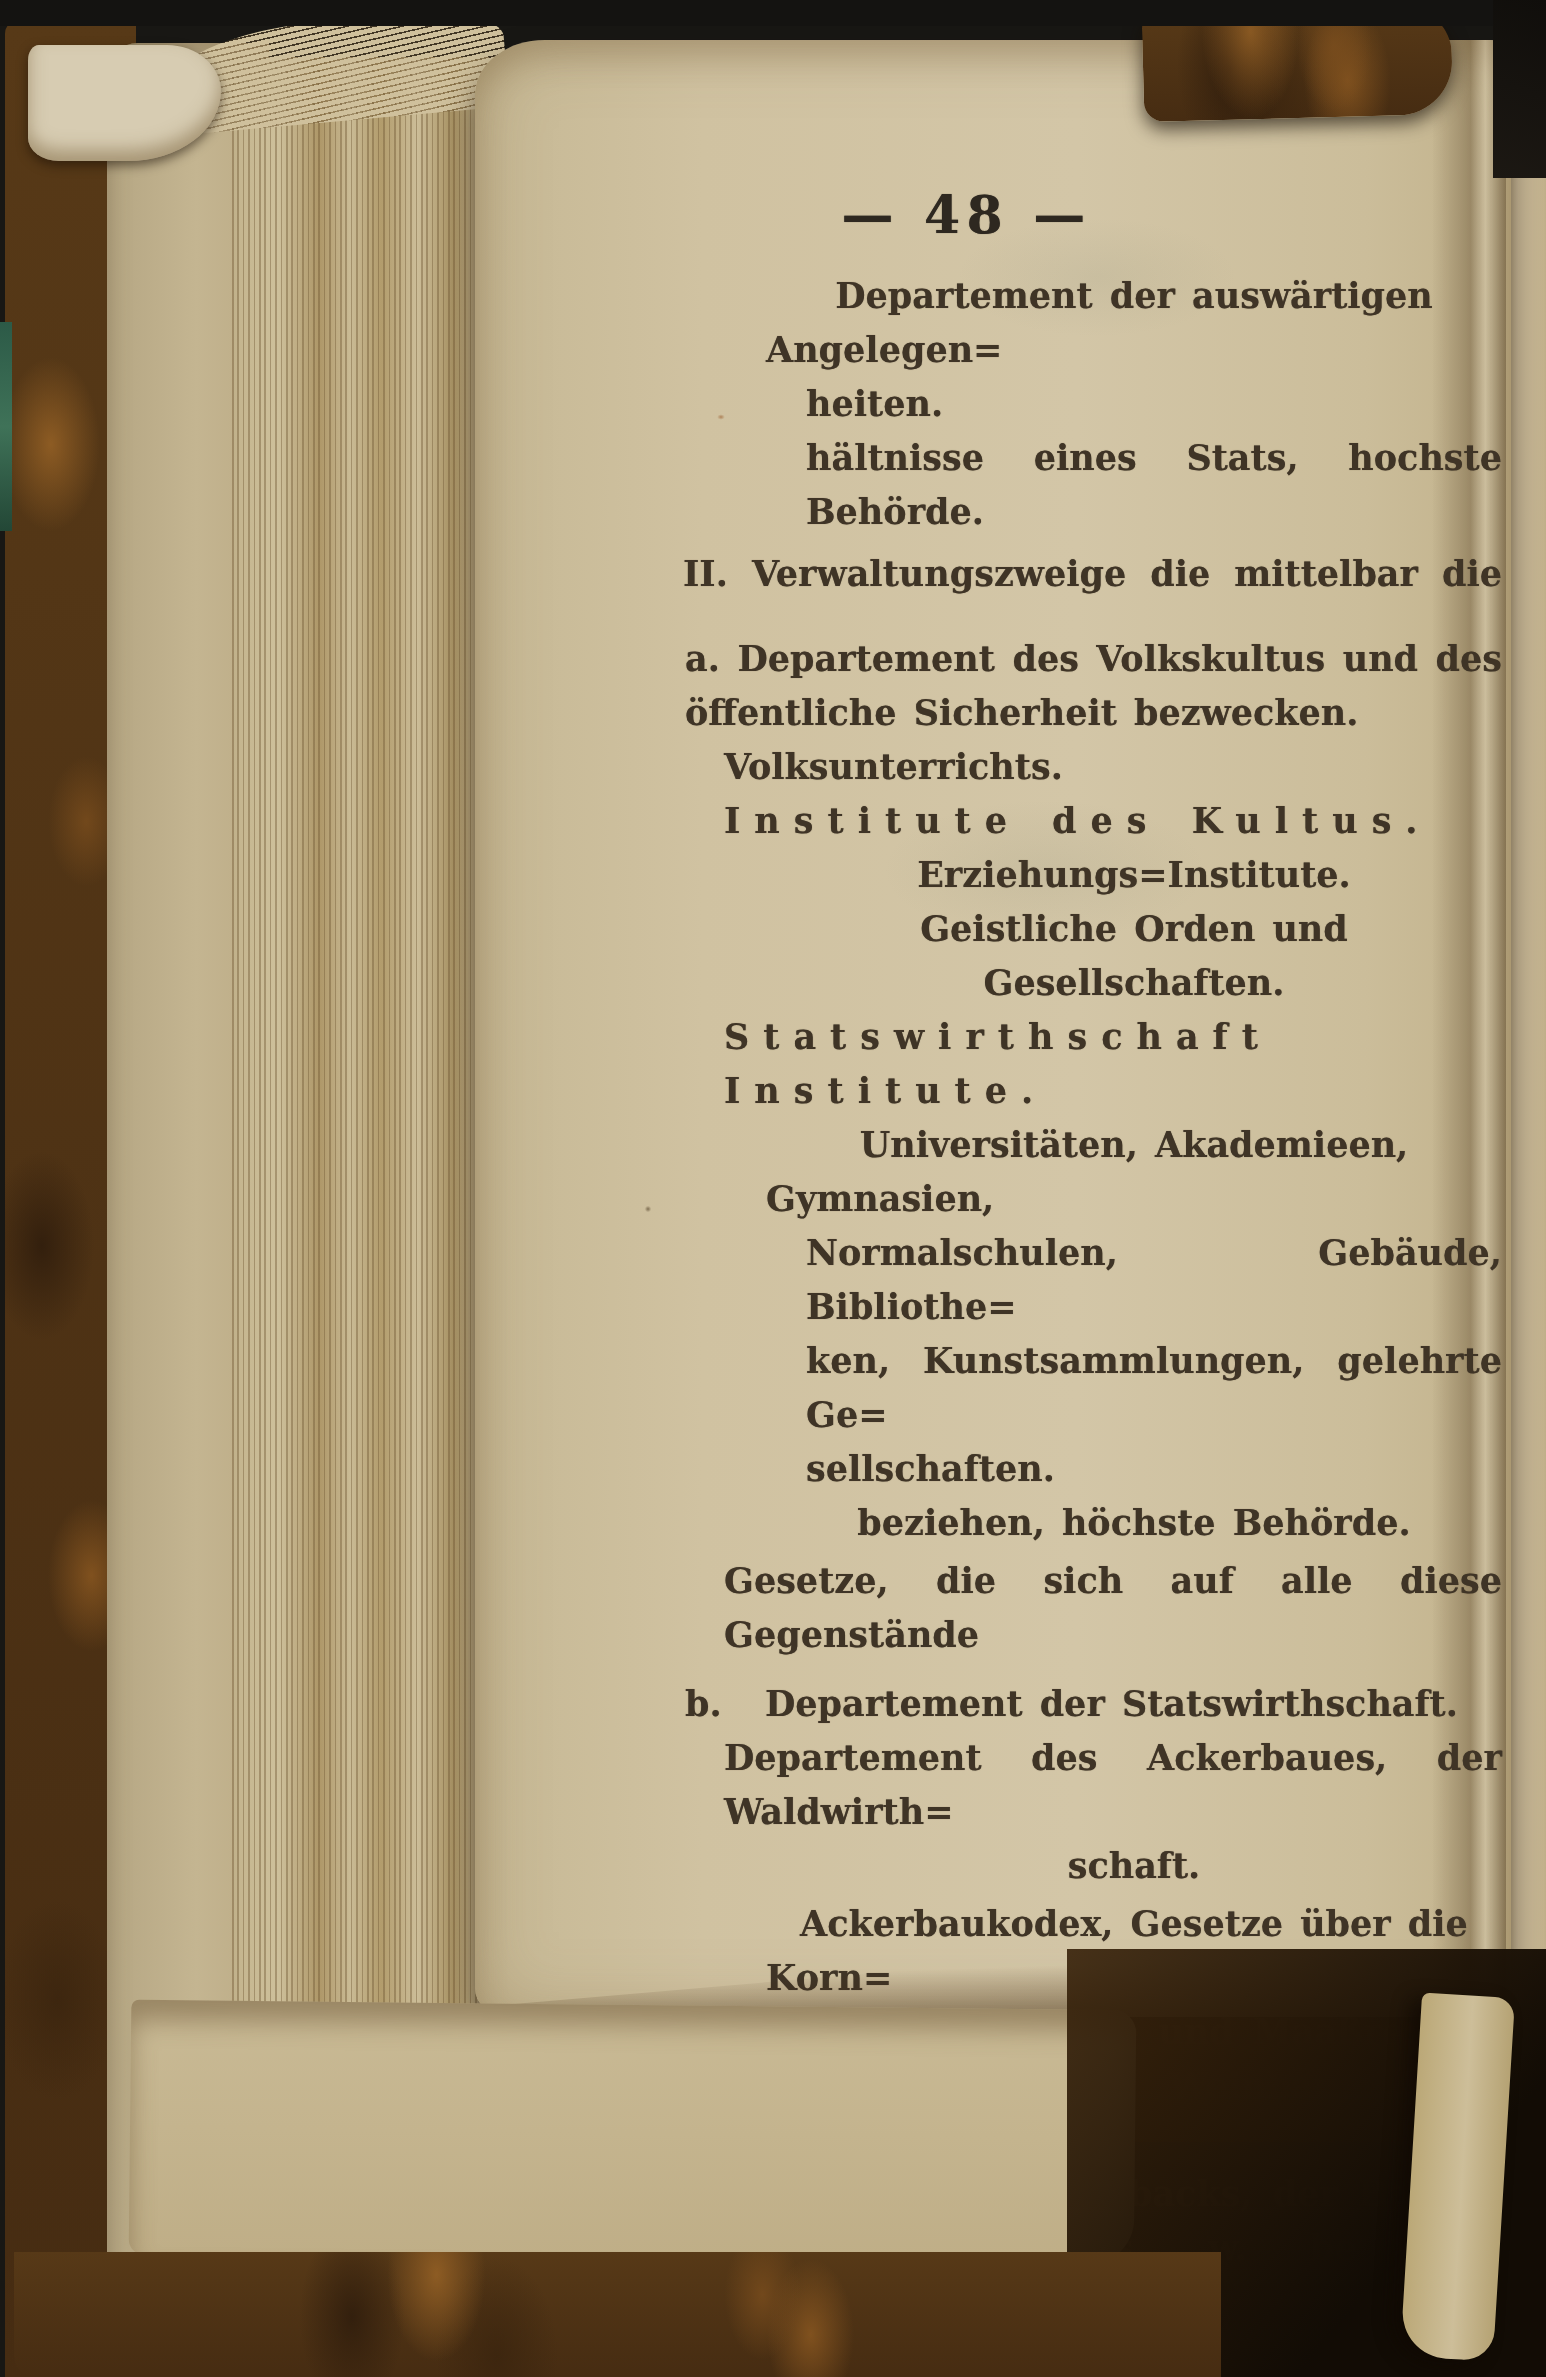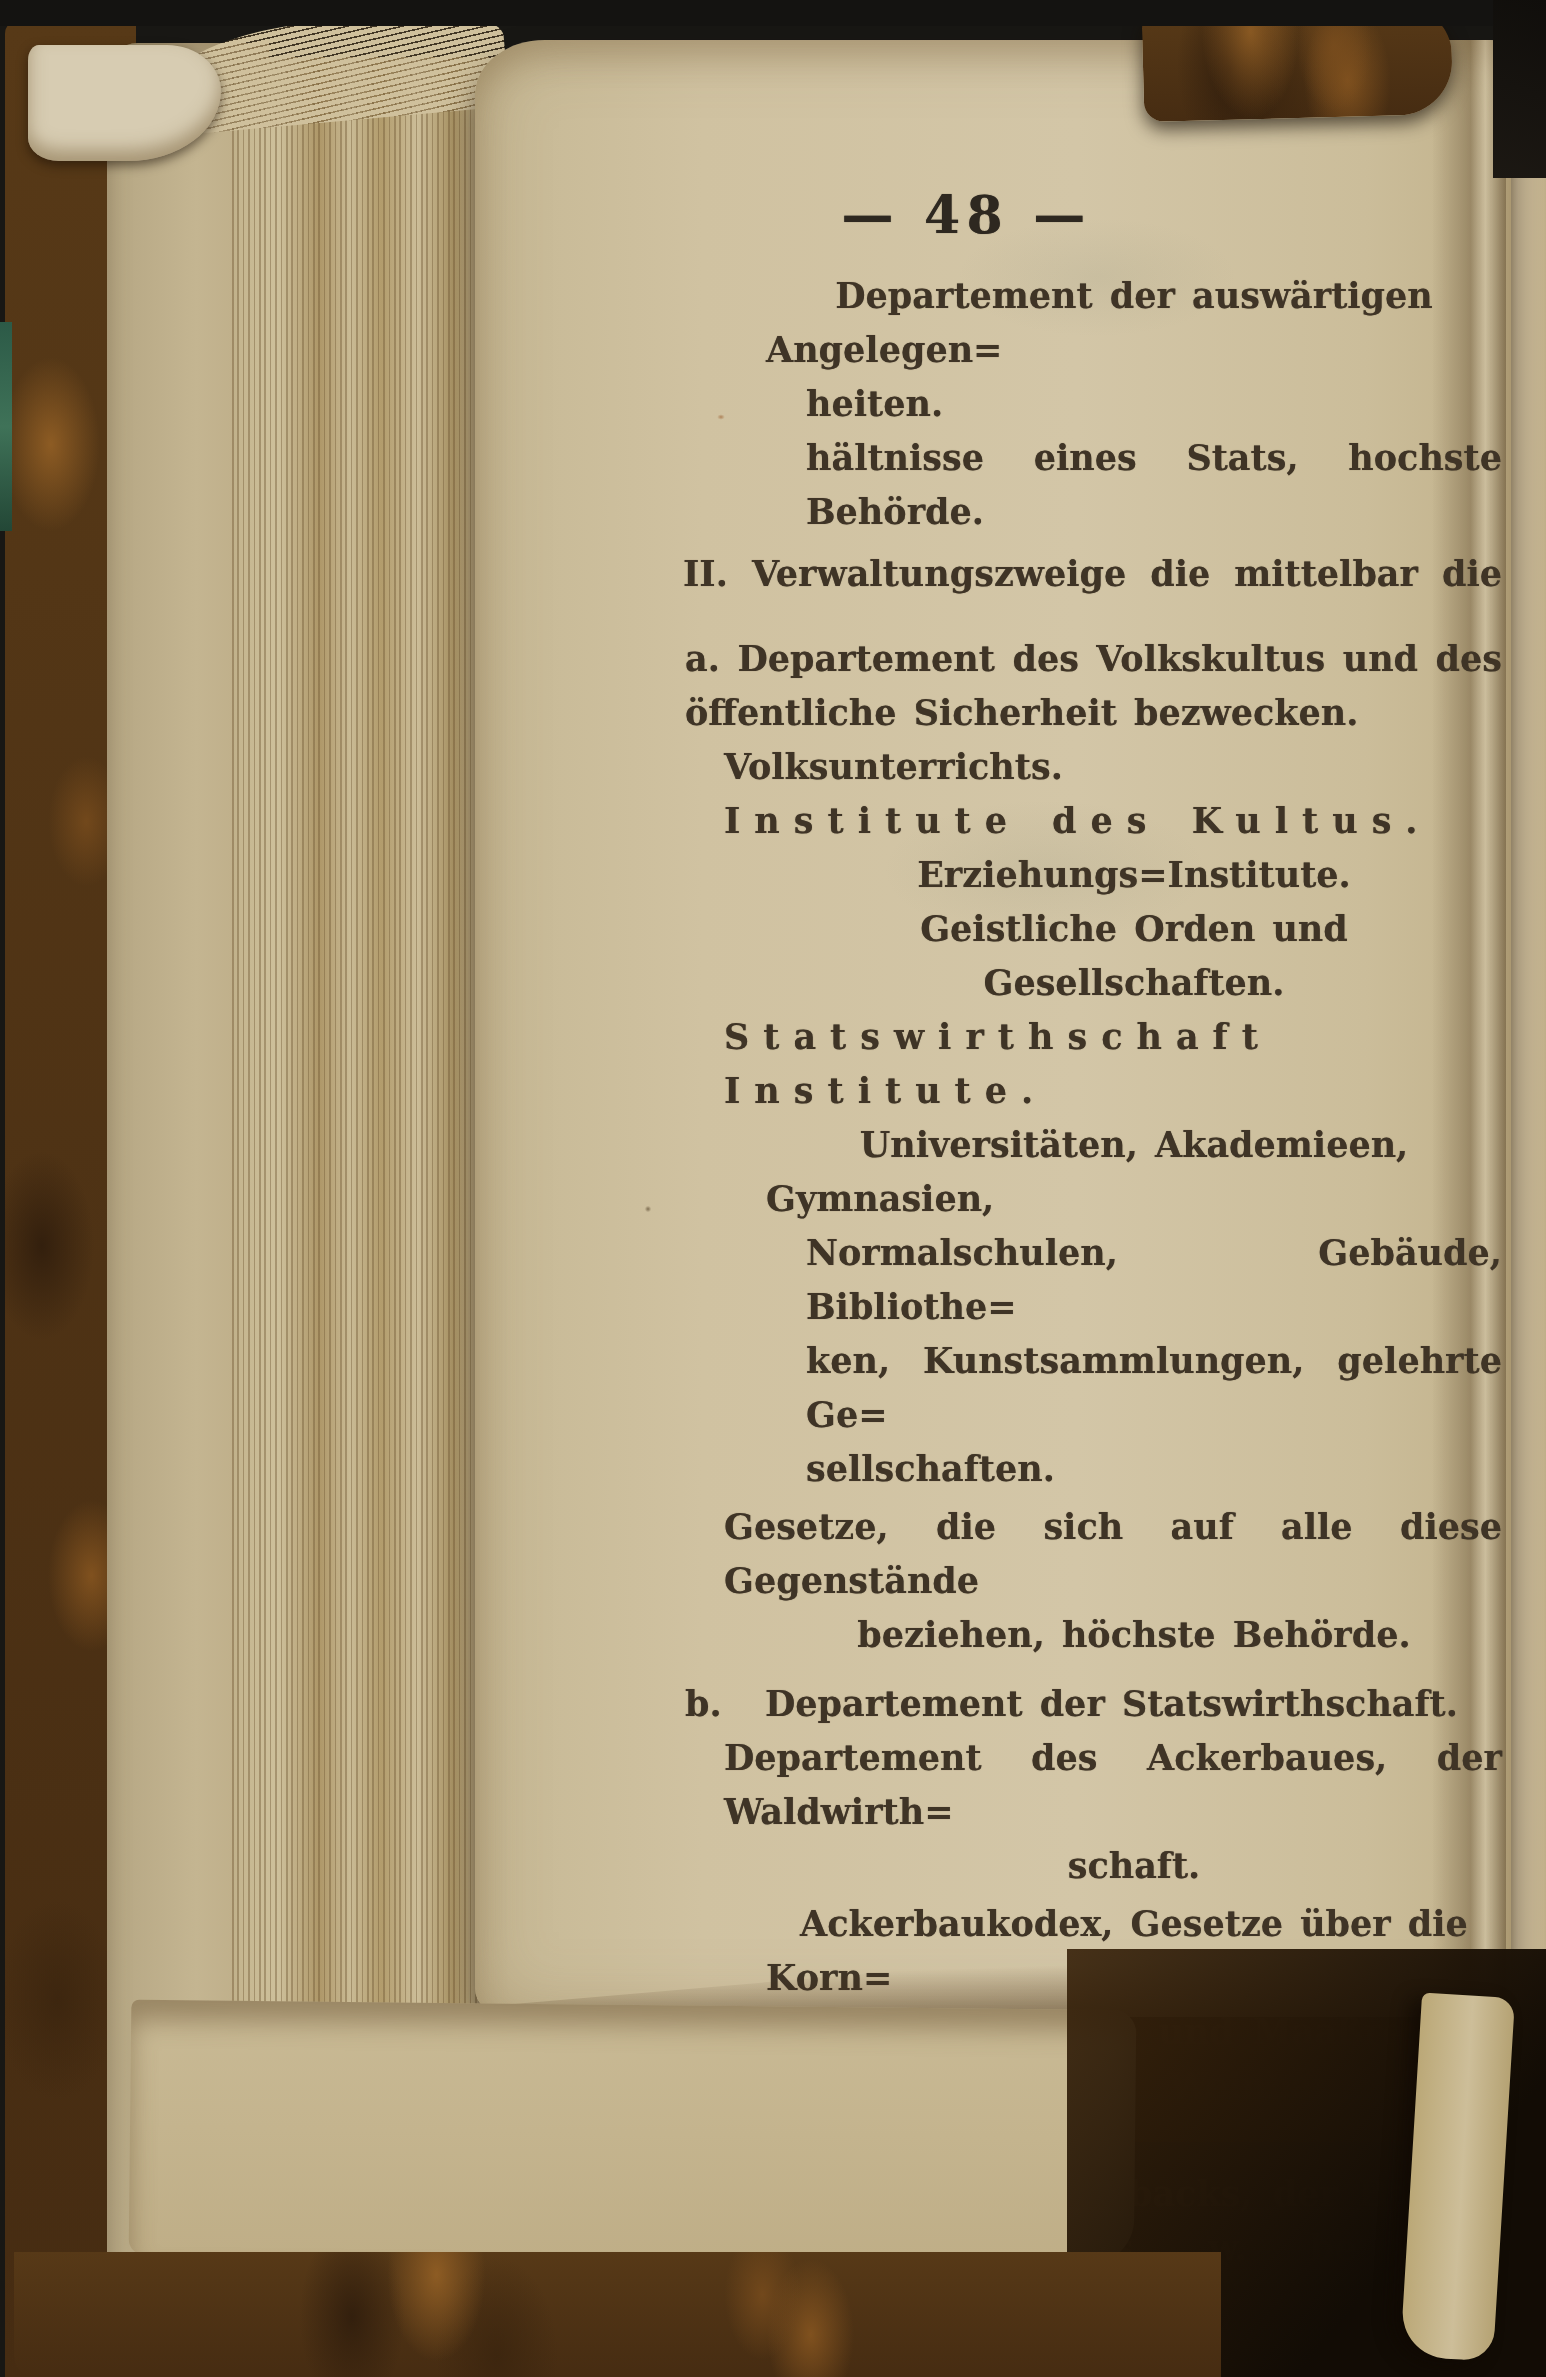--- a/index.html
+++ b/index.html
@@ -114,22 +114,22 @@
     <div class="line i1">öffentliche Sicherheit bezwecken.</div>
     <div class="line i2">Volksunterrichts.</div>
     <div class="line i2 sperr">Institute des Kultus.</div>
     <div class="line i3">Erziehungs=Institute.</div>
     <div class="line i3">Geistliche Orden und Gesellschaften.</div>
     <div class="line i2 sperr">Statswirthschaft Institute.</div>
     <div class="line i3 just">Universitäten, Akademieen, Gymnasien,</div>
     <div class="line i4 just">Normalschulen, Gebäude, Bibliothe=</div>
     <div class="line i4 just">ken, Kunstsammlungen, gelehrte Ge=</div>
     <div class="line i4">sellschaften.</div>
+    <div class="line i3">beziehen, höchste Behörde.</div>
     <div class="line i2 just mt5">Gesetze, die sich auf alle diese Gegenstände</div>
-    <div class="line i3">beziehen, höchste Behörde.</div>
     <div class="line i1 mt20"><span class="mk">b.</span><span>Departement der Statswirthschaft.</span></div>
     <div class="line i2 just">Departement des Ackerbaues, der Waldwirth=</div>
     <div class="line i3">schaft.</div>
     <div class="line i3 just mt5">Ackerbaukodex, Gesetze über die Korn=</div>
     <div class="line i4 just">ausfuhr, Gesetze und Maaßregeln,</div>
     <div class="line i4 just">welche den Weinbau, den Seidenbau,</div>
     <div class="line i4 just">den Bau des Tabacks, der Baum=</div>
     <div class="line i4 just">früchte u. s. w. betreffen, Ackerbau=</div>
 
   </div>

